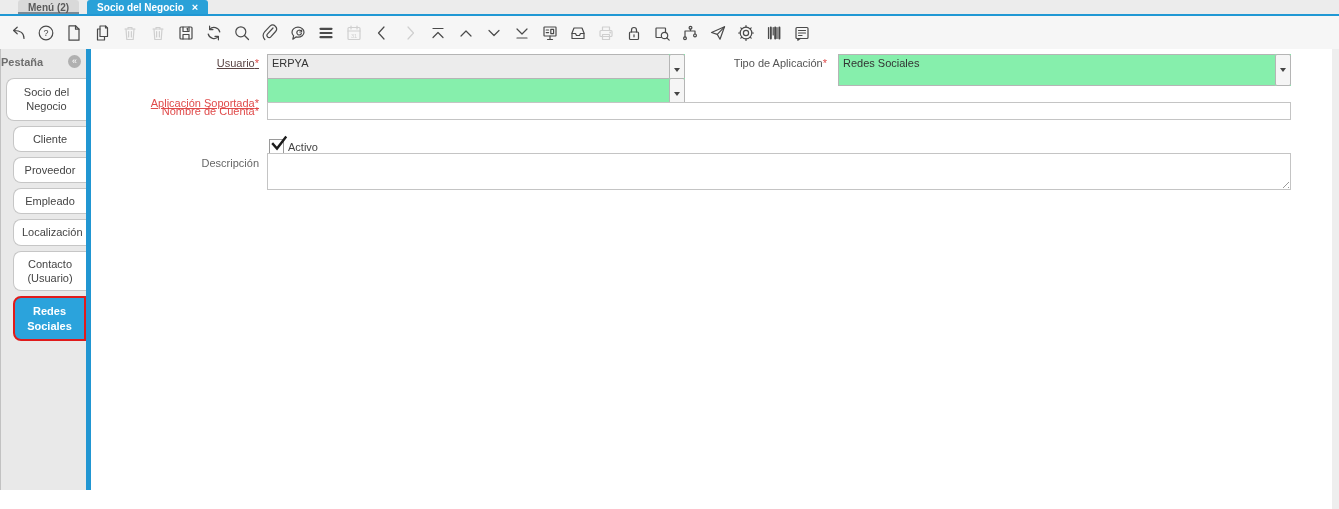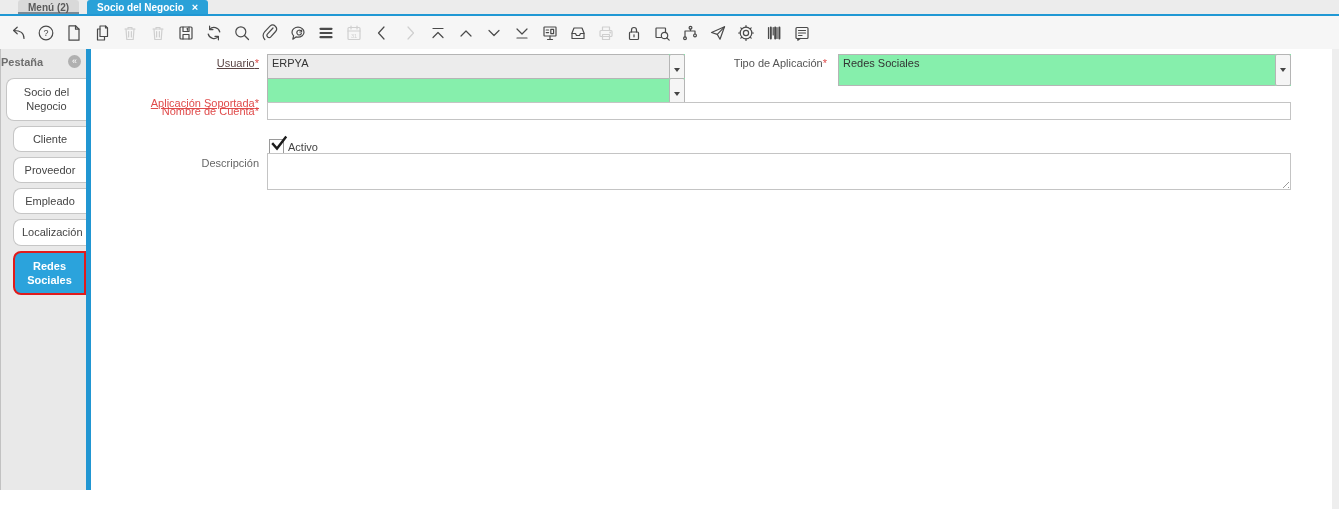--- a/index.html
+++ b/index.html
@@ -269,20 +269,21 @@
     <div class="side-head">
       <span class="side-head-label">Pestaña</span>
       <span class="collapse-btn">«</span>
     </div>
     <div class="side-tabs">
         <div class="side-tab level0">Socio del Negocio</div>
         <div class="side-tab">Cliente</div>
         <div class="side-tab">Proveedor</div>
         <div class="side-tab">Empleado</div>
         <div class="side-tab">Localización</div>
+        <div class="side-tab">Contacto (Usuario)</div>
         <div class="side-tab active">Redes Sociales</div>
       </div>
   </div>
 
   <div class="content">
 
     <div class="frm-label lbl-link" style="left:0; top:8px; width:167px;">
       <span>Usuario</span><span class="req">*</span>
     </div>
     <div class="combo readonly" style="left:175px; top:5px; width:418px;">

